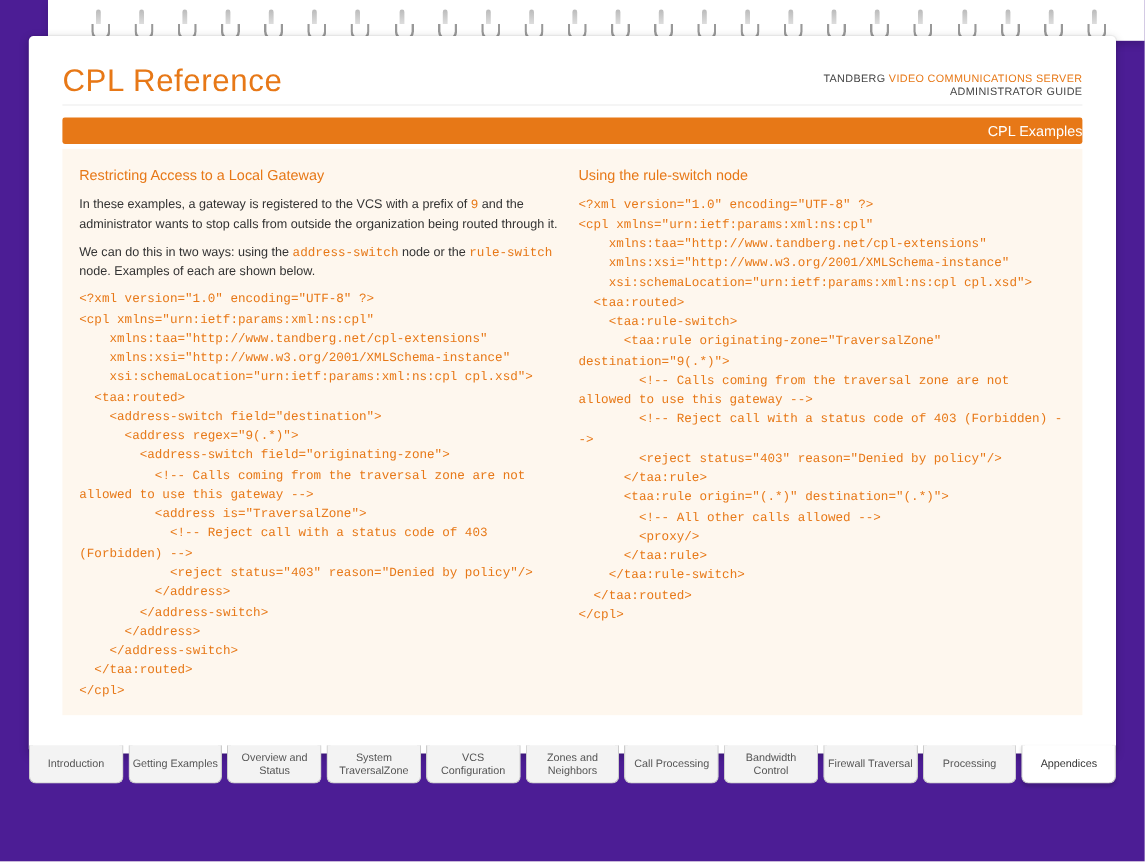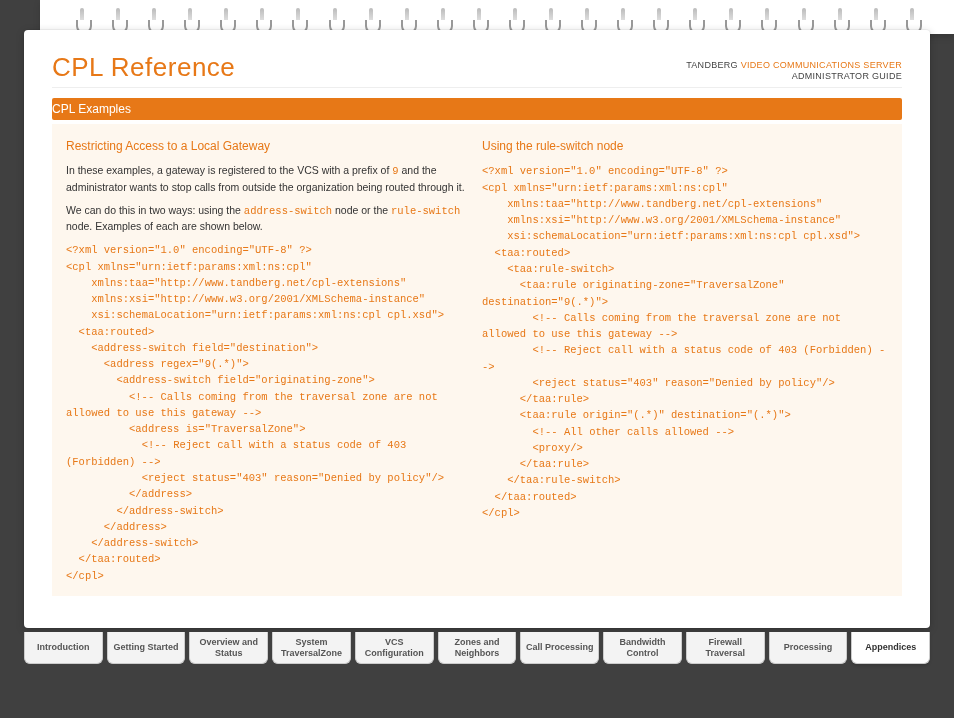--- a/index.html
+++ b/index.html
@@ -6,41 +6,41 @@
     --orange:#e77817;
     --orange-light:#fef7ee;
     --code:#e77817;
     --grey:#888;
     --tab-border:#ccc;
     --page-w:954px;
     --page-h:718px;
   }
   *{box-sizing:border-box;}
   body{margin:0;background:#fff;font-family:Arial,Helvetica,sans-serif;color:#444;}
-  .stage{width:var(--page-w);height:var(--page-h);position:relative;margin:0 auto;background:#404040;padding-left:40px;}
+  .stage{width:var(--page-w);height:var(--page-h);position:relative;margin:0 auto;background:#4c1d95;padding-left:40px;}
   .binding{height:34px;display:flex;justify-content:space-between;padding:0 38px;align-items:flex-end;background:#fff;filter:drop-shadow(0 3px 3px rgba(0,0,0,.15));}
   .ring{width:8px;height:26px;position:relative;}
   .ring::before{content:"";position:absolute;left:2px;top:0;width:4px;height:18px;background:linear-gradient(#bbb,#eee);border-radius:2px;}
   .ring::after{content:"";position:absolute;left:-2px;bottom:0;width:12px;height:12px;border:2px solid #999;border-top:none;border-radius:0 0 10px 10px;background:#fff;}
   .sheet{position:absolute;left:24px;right:24px;top:30px;bottom:90px;background:#fff;border-radius:4px;box-shadow:0 2px 8px rgba(0,0,0,.20),0 0 0 1px rgba(0,0,0,.04);padding:22px 28px 16px;}
   .hdr{display:flex;justify-content:space-between;align-items:flex-end;border-bottom:1px solid #eee;padding-bottom:4px;margin-bottom:10px;}
   .title{font-size:26px;font-weight:400;color:var(--orange);letter-spacing:.5px;}
   .brandline{text-align:right;font-size:9px;color:#666;line-height:1.3;letter-spacing:.3px;}
   .brandline .p1{color:#444;}
   .brandline .p2{color:var(--orange);}
-  .bar{background:var(--orange);color:#fff;text-align:left;font-size:12px;padding:4px 0;border-radius:2px;}
+  .bar{background:var(--orange);color:#fff;text-align:right;font-size:12px;padding:4px 0;border-radius:2px;}
   .body{display:flex;gap:10px;background:var(--orange-light);padding:12px 14px;margin-top:4px;font-size:10.5px;line-height:1.45;min-height:470px;}
   .col{flex:1;min-width:0;}
   .h2{color:var(--orange);font-size:12px;margin:2px 0 8px;}
   .h3{color:var(--orange);font-size:11px;margin:12px 0 8px;}
   .para{color:#333;margin:0 0 8px;}
   .kw{color:var(--code);font-family:"Courier New",monospace;font-size:10.5px;}
   pre.code{font-family:"Courier New",monospace;font-size:10.5px;color:var(--code);white-space:pre-wrap;word-break:break-word;margin:0;line-height:1.55;}
   
-  .tabs{position:absolute;left:24px;right:24px;bottom:54px;display:flex;gap:4px;font-weight:bold;}
+  .tabs{position:absolute;left:24px;right:24px;bottom:65px;display:flex;gap:4px;}
   .tab{flex:1;background:#f3f3f3;border:1px solid var(--tab-border);border-top:none;border-radius:0 0 6px 6px;font-size:9px;color:#555;text-align:center;padding:5px 2px;line-height:1.15;min-height:30px;display:flex;align-items:center;justify-content:center;cursor:pointer;}
   .tab.active{background:#fff;color:#333;box-shadow:0 2px 3px rgba(0,0,0,.15);}
   
   .footer{position:absolute;left:28px;right:28px;bottom:8px;display:flex;align-items:center;justify-content:space-between;}
   .docid{font-size:9px;color:#999;line-height:1.3;}
   .pager{display:flex;align-items:center;gap:10px;color:#9a9a9a;}
   .pager .num{font-size:30px;letter-spacing:2px;}
   .arrow{width:0;height:0;border-top:10px solid transparent;border-bottom:10px solid transparent;cursor:pointer;}
   .arrow.left{border-right:16px solid #9a9a9a;}
   .arrow.right{border-left:16px solid #9a9a9a;}
@@ -139,21 +139,21 @@
       &lt;/taa:rule&gt;
     &lt;/taa:rule-switch&gt;
   &lt;/taa:routed&gt;
 &lt;/cpl&gt;</pre>
       </div>
     </div>
   </div>
 
   <div class="tabs">
     <div class="tab">Introduction</div>
-    <div class="tab">Getting Started</div>
+    <div class="tab">Getting Examples</div>
     <div class="tab">Overview and Status</div>
     <div class="tab">System TraversalZone</div>
     <div class="tab">VCS Configuration</div>
     <div class="tab">Zones and Neighbors</div>
     <div class="tab">Call Processing</div>
     <div class="tab">Bandwidth Control</div>
     <div class="tab">Firewall Traversal</div>
     <div class="tab">Processing</div>
     <div class="tab active">Appendices</div>
   </div>

